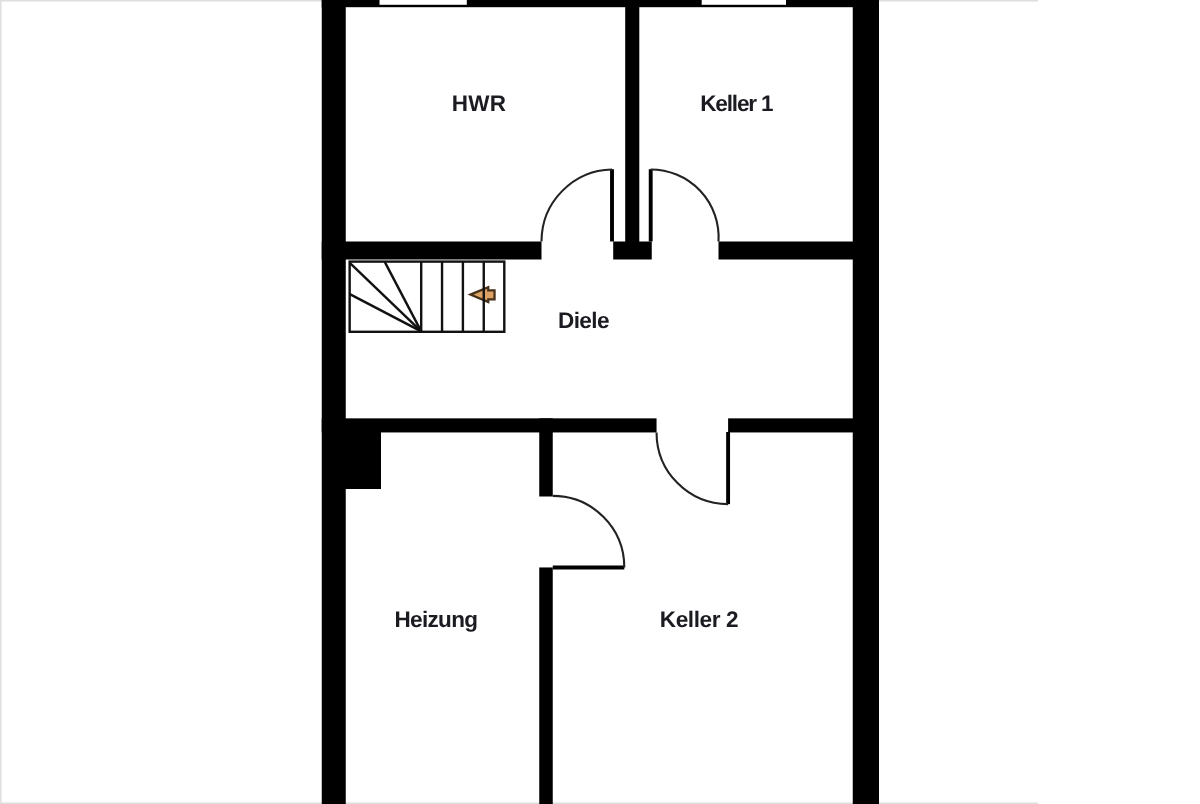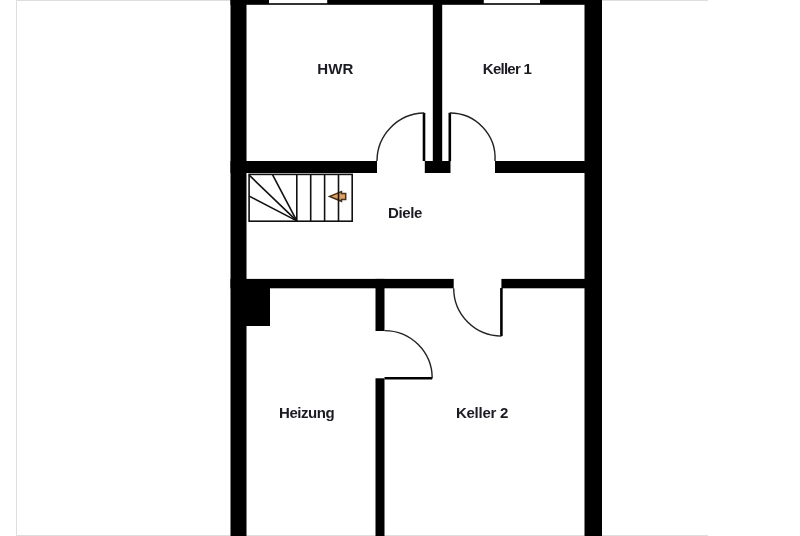--- a/index.html
+++ b/index.html
@@ -1,16 +1,16 @@
 <!DOCTYPE html>
 <html><head>
 <meta charset="utf-8">
 <style>
   html,body{margin:0;padding:0;background:#fff;}
-  .page{position:relative;width:692px;height:536px;background:#ffffff;overflow:hidden;margin-left:16px;}
+  .page{position:relative;width:692px;height:536px;background:#ffffff;overflow:hidden;}
   svg{position:absolute;left:0;top:0;}
   text{font-family:"Liberation Sans",sans-serif;font-weight:bold;fill:#1b1b22;}
 </style>
 </head>
 <body>
 <div class="page">
 <svg width="800" height="536" viewBox="0 0 800 536">
 
   <rect x="0" y="0" width="800" height="536" fill="#ffffff"></rect>
 

